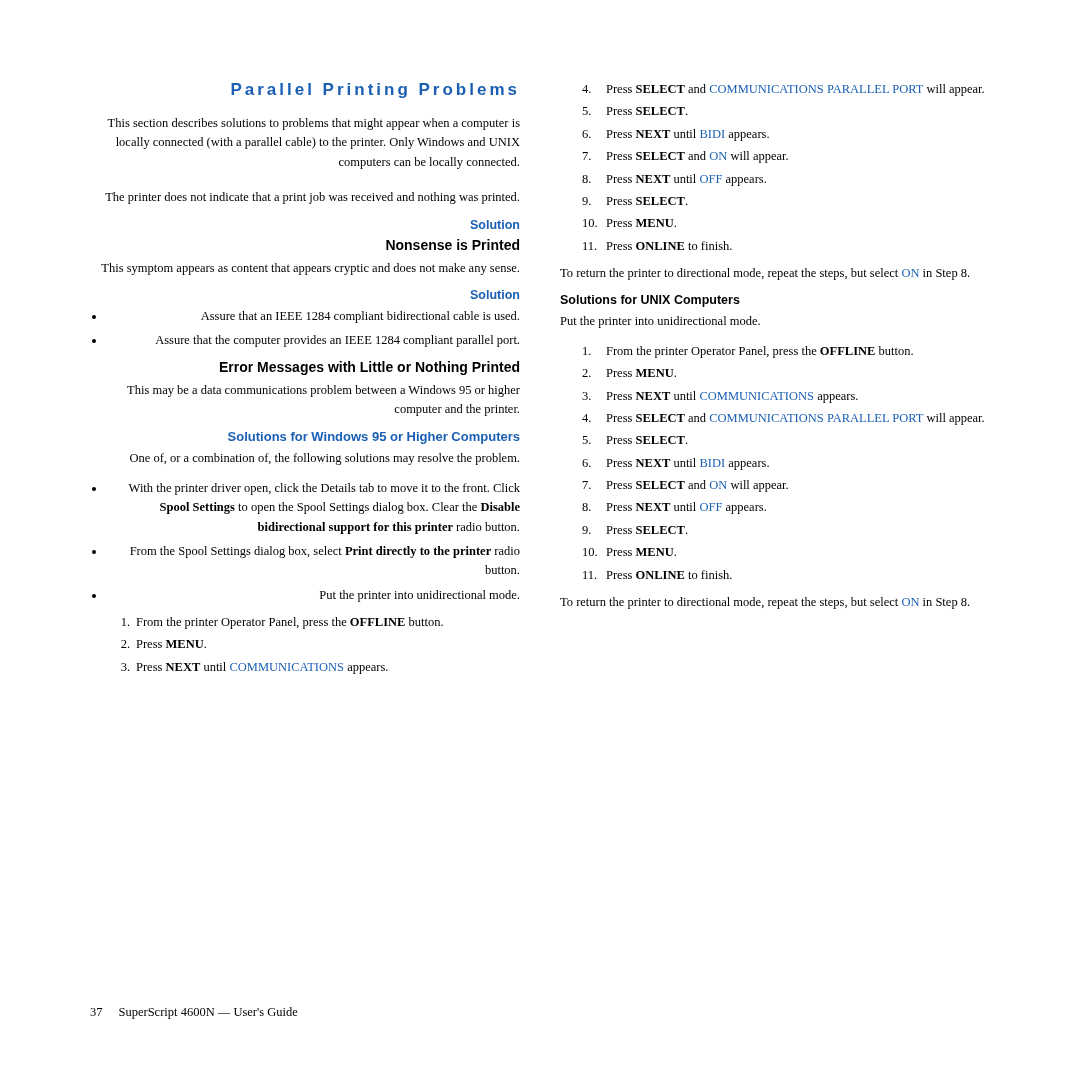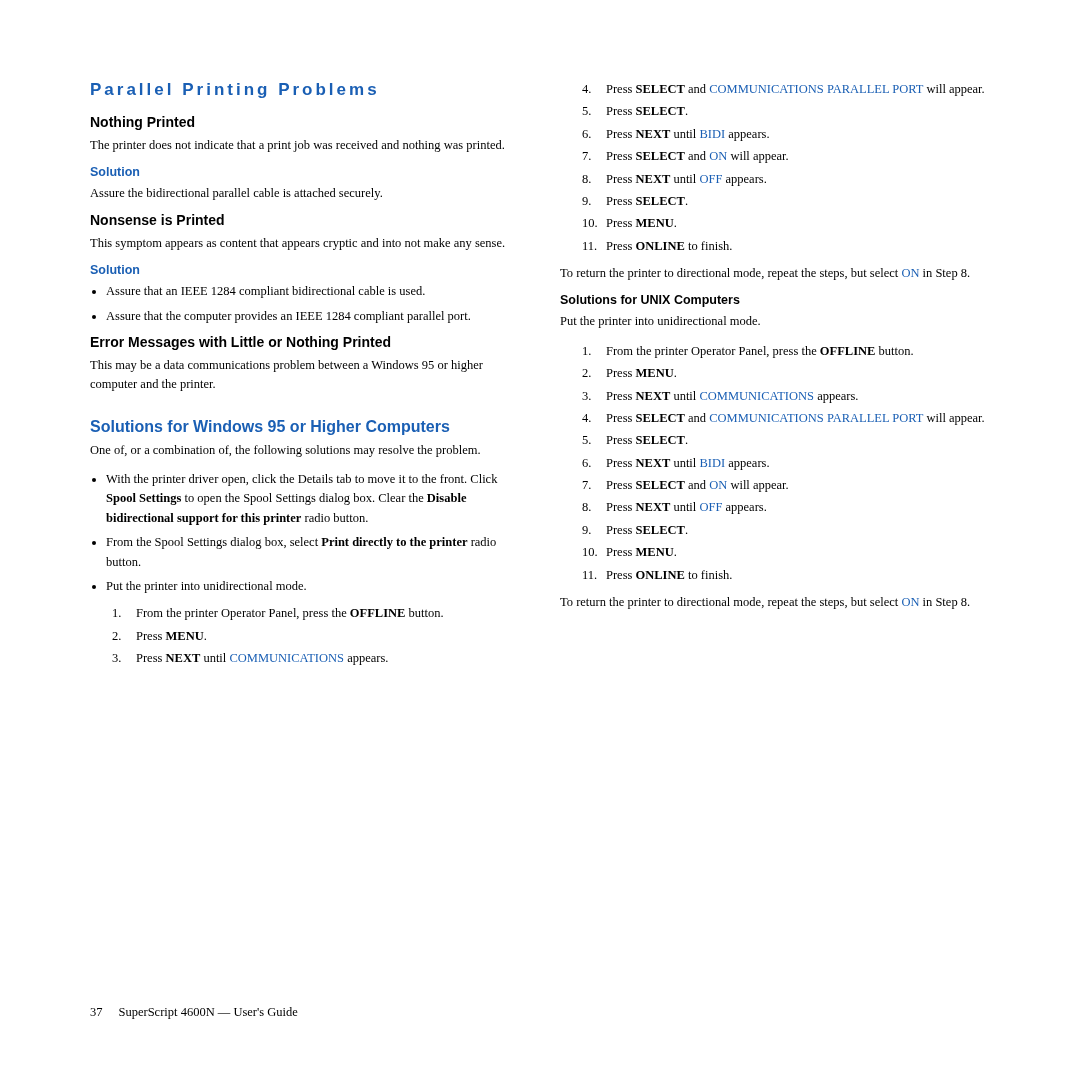--- a/index.html
+++ b/index.html
@@ -20,20 +20,21 @@
       display: flex;
       flex-direction: column;
     }
     .two-col {
       display: flex;
       gap: 40px;
       flex: 1;
     }
     .col-left {
       flex: 1;
+      text-align: right;
     }
     .col-right {
       flex: 1;
     }
     .page-title {
       font-family: Arial, Helvetica, sans-serif;
       font-size: 17px;
       font-weight: bold;
       color: #1a5fb4;
       letter-spacing: 3px;
@@ -63,25 +64,25 @@
       margin-bottom: 5px;
       margin-top: 8px;
     }
     .solution-text {
       font-size: 12.5px;
       line-height: 1.55;
       margin-bottom: 8px;
     }
     .subsection-heading {
       font-family: Arial, Helvetica, sans-serif;
-      font-size: 16px;
-      font-weight: bold;
-      color: #1a5fb4;
-      margin-bottom: 5px;
-      margin-top: 23px;
+      font-size: 13px;
+      font-weight: bold;
+      color: #1a5fb4;
+      margin-bottom: 5px;
+      margin-top: 10px;
     }
     .bullet-list {
       margin-left: 16px;
       margin-bottom: 8px;
     }
     .bullet-list li {
       font-size: 12.5px;
       line-height: 1.55;
       margin-bottom: 5px;
       list-style-type: disc;
@@ -128,28 +129,27 @@
     }
   </style>
 </head>
 <body>
 
 <div class="page">
   <div class="two-col">
 
     <div class="col-left">
       <div class="page-title">Parallel Printing Problems</div>
-
-      <div class="section-heading">Nothing Printed</div>
+      <p class="intro-text">This section describes solutions to problems that might appear when a computer is locally connected (with a parallel cable) to the printer. Only Windows and UNIX computers can be locally connected.</p>
+
       <p class="section-text">The printer does not indicate that a print job was received and nothing was printed.</p>
       <div class="solution-label">Solution</div>
-      <p class="solution-text">Assure the bidirectional parallel cable is attached securely.</p>
 
       <div class="section-heading">Nonsense is Printed</div>
-      <p class="section-text">This symptom appears as content that appears cryptic and into not make any sense.</p>
+      <p class="section-text">This symptom appears as content that appears cryptic and does not make any sense.</p>
       <div class="solution-label">Solution</div>
       <ul class="bullet-list">
         <li>Assure that an IEEE 1284 compliant bidirectional cable is used.</li>
         <li>Assure that the computer provides an IEEE 1284 compliant parallel port.</li>
       </ul>
 
       <div class="section-heading">Error Messages with Little or Nothing Printed</div>
       <p class="section-text">This may be a data communications problem between a Windows 95 or higher computer and the printer.</p>
 
       <div class="subsection-heading">Solutions for Windows 95 or Higher Computers</div>

